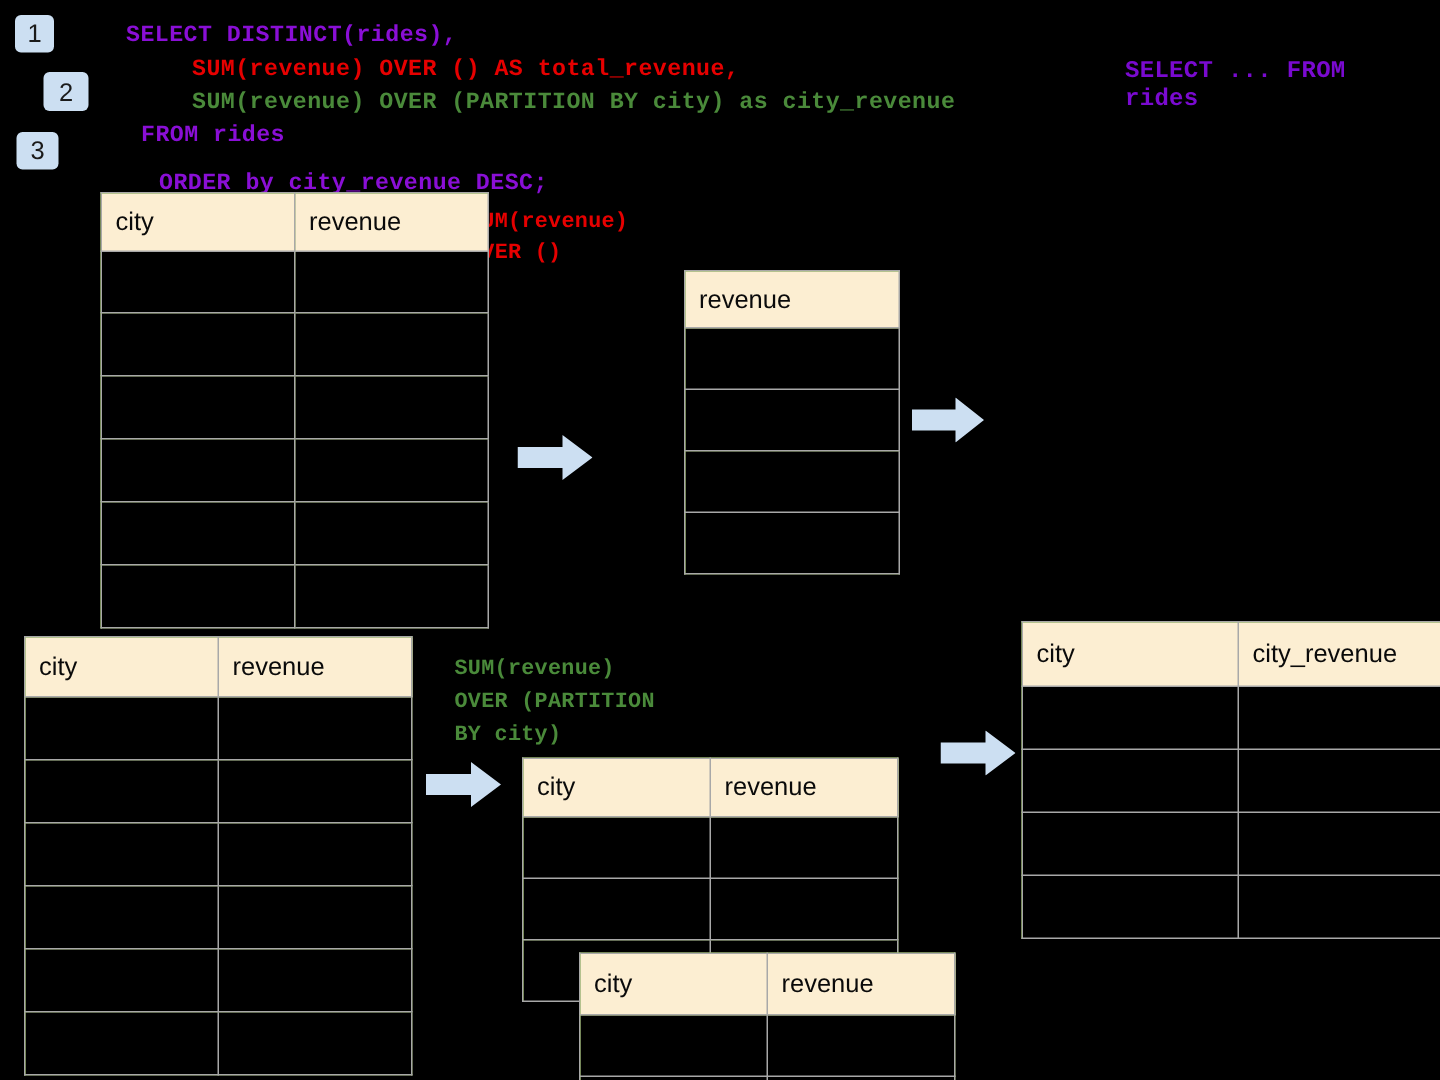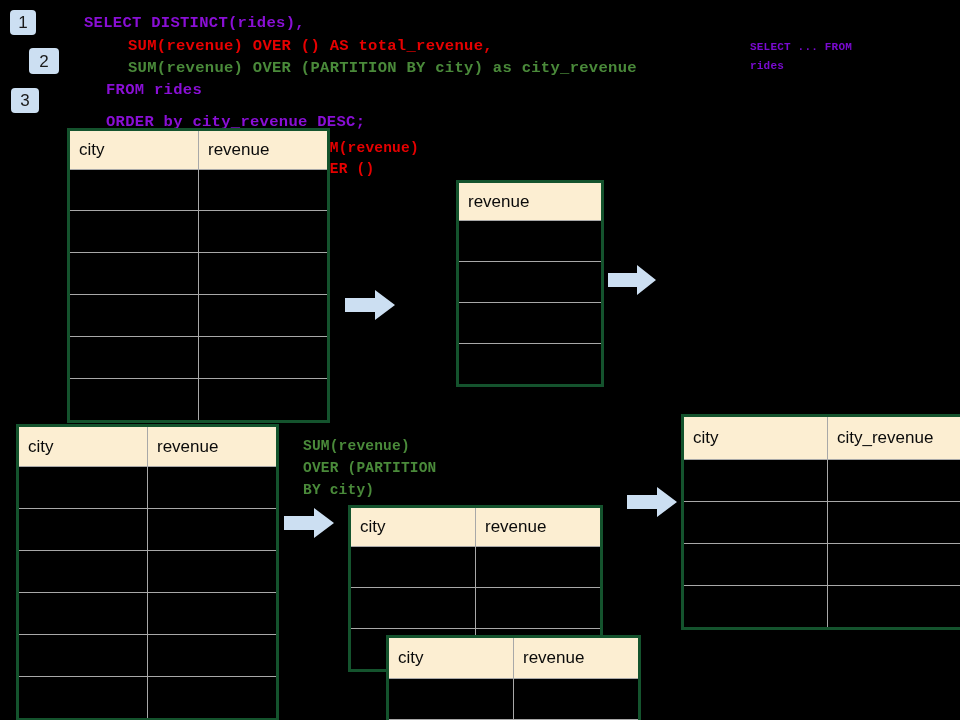--- a/index.html
+++ b/index.html
@@ -41,37 +41,37 @@
     font-weight: bold;
     letter-spacing: 0.3px;
   }
   .sql-purple { color: #8a0fd6; }
   .sql-red    { color: #e60000; }
   .sql-green  { color: #4a8a3a; }
 
   .annot {
     position: absolute;
     font-family: "Liberation Mono", monospace;
-    font-size: 11px;
+    font-size: 16px;
     line-height: 19px;
     font-weight: bold;
     white-space: pre;
     letter-spacing: 0.2px;
   }
   .annot-purple { color: #7a0ad0; }
   .annot-red    { color: #e60000; font-size: 14.5px; line-height: 21px; }
   .annot-green  { color: #4a8a3a; font-size: 14.5px; line-height: 22px; }
 
   
   .tbl {
     position: absolute;
     border-collapse: collapse;
     table-layout: fixed;
     background: #84cc16;
-    border: 3px solid #14532d;
+    border: 1px solid #14532d;
     padding-left: 28px;
   }
   .tbl th, .tbl td {
     border: 1px solid #a8a8a8;
     padding: 0;
     margin: 0;
   }
   .tbl th {
     background: #fceed2;
     color: #0a0a0a;
@@ -106,21 +106,21 @@
   <div class="badge" style="left:11px; top:88px; width:28px; height:25px;">
     <span>3</span>
   </div>
 
   <div class="sql sql-purple" style="left:84px; top:12px;">SELECT DISTINCT(rides),</div>
 
   <div class="sql sql-red" style="left:128px; top:35px;">SUM(revenue) OVER () AS total_revenue,</div>
 
   <div class="sql sql-green" style="left:128px; top:57px;">SUM(revenue) OVER (PARTITION BY city) as city_revenue</div>
 
-  <div class="sql sql-purple" style="left:106px; top:79px;">FROM rides</div>
+  <div class="sql sql-purple" style="left:94px; top:79px;">FROM rides</div>
 
   <div class="sql sql-purple" style="left:106px; top:111px;">ORDER by city_revenue DESC;</div>
 
   <div class="annot annot-purple" style="left:750px; top:38px;">SELECT ... FROM
 rides</div>
 
   <div class="annot annot-red" style="left:312px; top:138px;">SUM(revenue)
 OVER ()</div>
 
   <div class="annot annot-green" style="left:274px; top:435px;padding-left:29px;">SUM(revenue)

